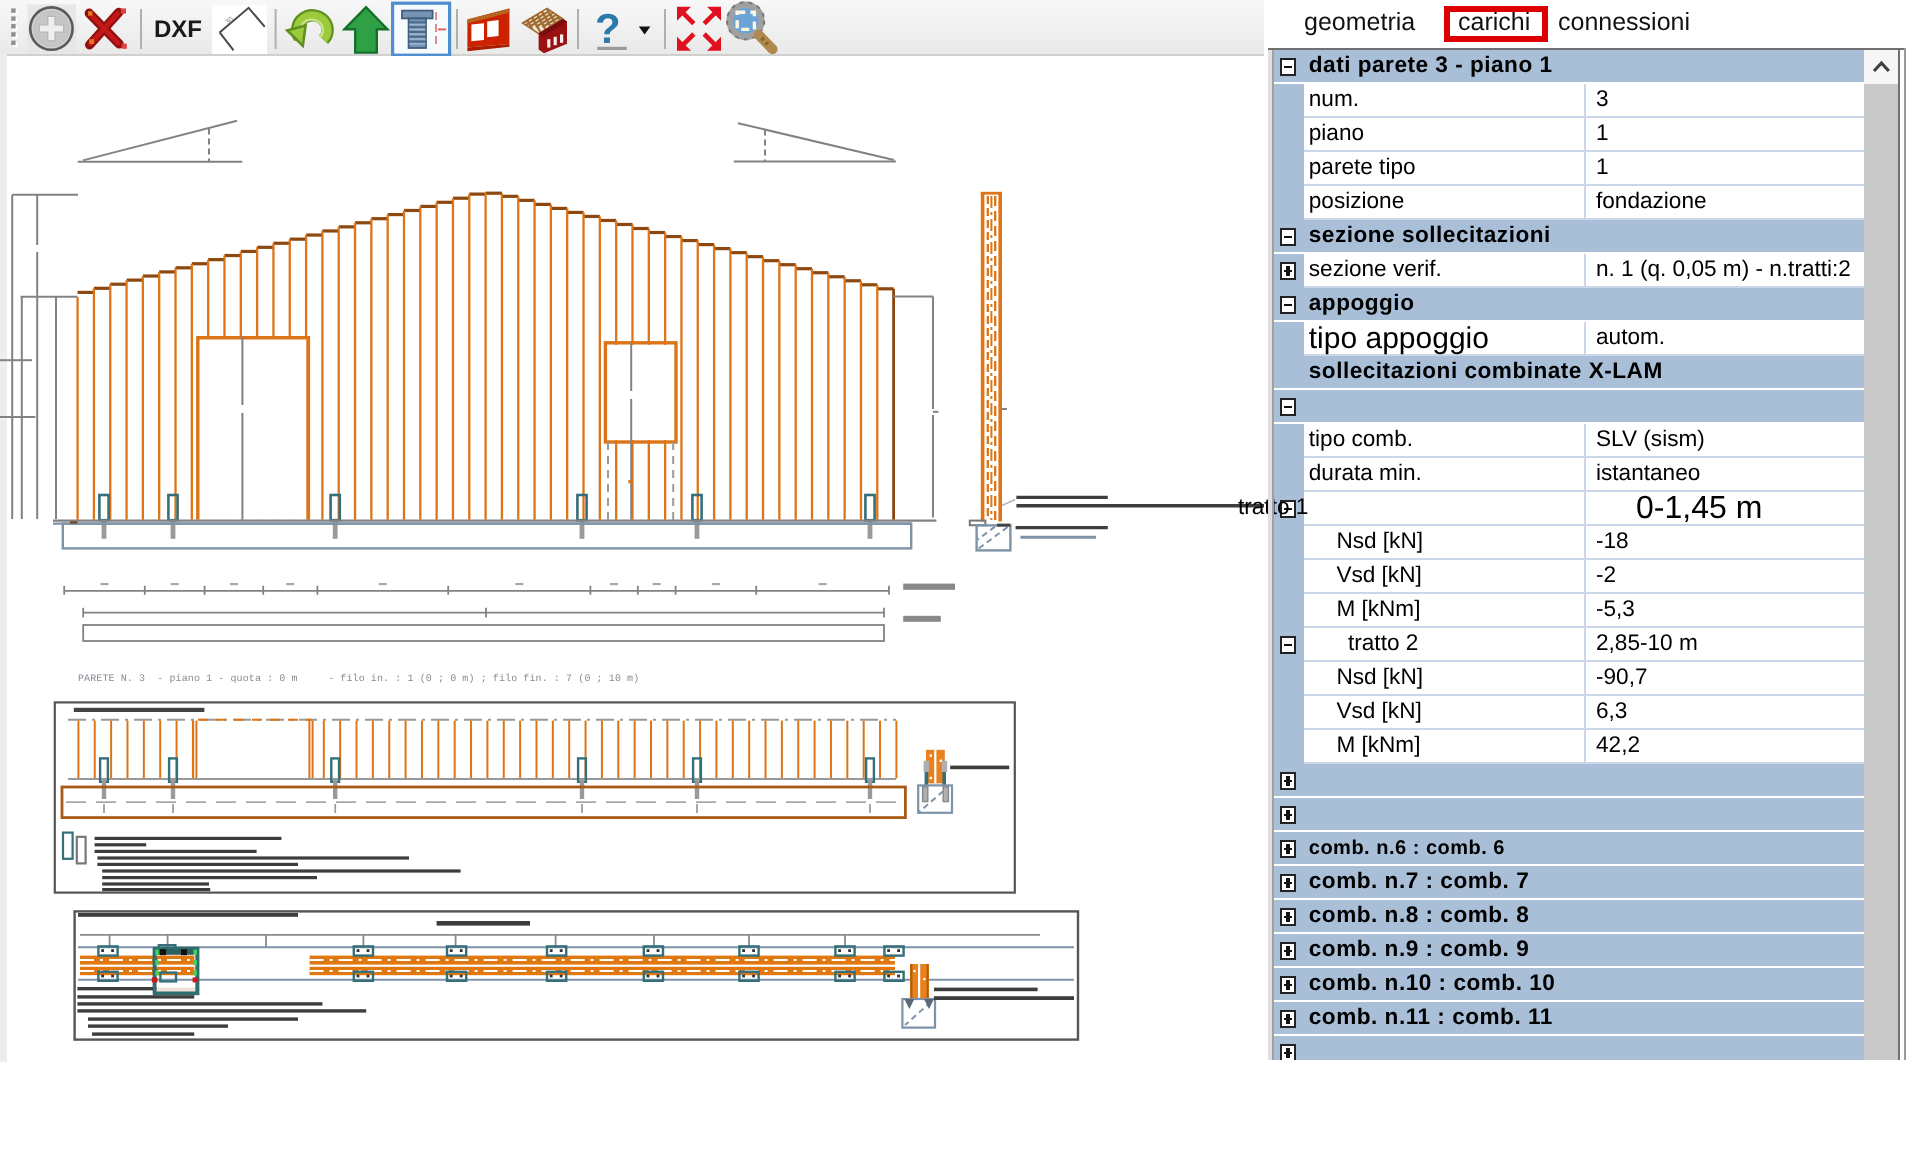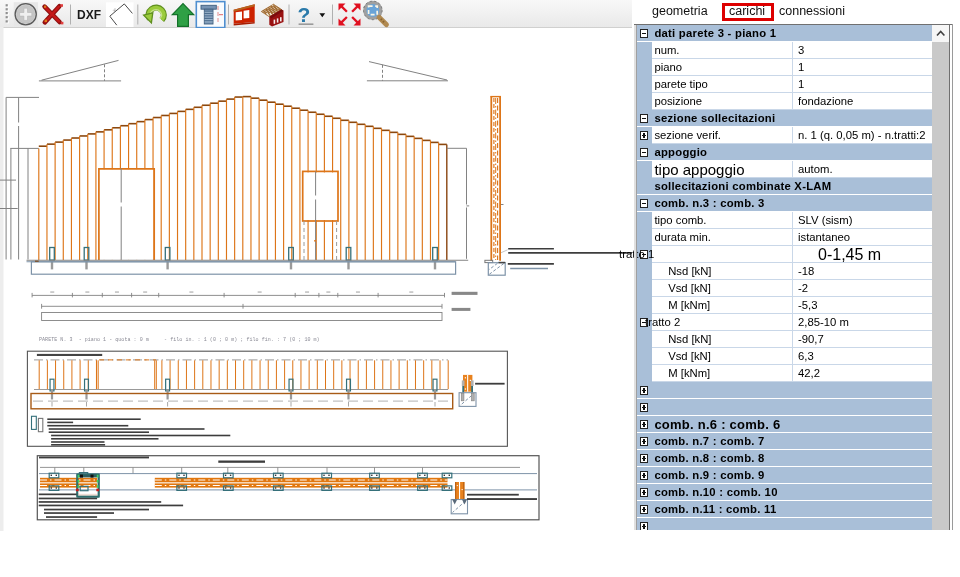--- a/index.html
+++ b/index.html
@@ -558,21 +558,20 @@
     <div style="position:absolute;left:637px;top:161px;width:15px;height:17px;background:#a9bfd8"></div>
     <div style="position:absolute;left:652px;top:161px;width:141px;height:17px;background:#fff;border-bottom:1px solid #c9d7e8;border-right:1px solid #c9d7e8;box-sizing:border-box"></div>
     <div style="position:absolute;left:793px;top:161px;width:138.5px;height:17px;background:#fff;border-bottom:1px solid #c9d7e8;box-sizing:border-box"></div>
     <div style="position:absolute;left:654.4px;top:161px;font-size:15px;color:#000;line-height:17px;white-space:nowrap">tipo appoggio</div>
     <div style="position:absolute;left:798px;top:161px;font-size:11.3px;color:#000;line-height:17px;white-space:nowrap">autom.</div>
     <div style="position:absolute;left:637px;top:178px;width:294.5px;height:17px;background:#a9bfd8;border-bottom:1px solid #ffffff;box-sizing:border-box"></div>
     <div style="position:absolute;left:654.4px;top:178px;width:270px;height:17px;font-size:11.3px;font-weight:bold;color:#000;letter-spacing:0.25px;line-height:17px;white-space:nowrap">sollecitazioni combinate X-LAM</div>
     <div style="position:absolute;left:637px;top:195px;width:294.5px;height:17px;background:#a9bfd8;border-bottom:1px solid #ffffff;box-sizing:border-box"></div>
     <div style="position:absolute;left:639.6px;top:199px;width:8.8px;height:8.8px;background:#fff;border:1.3px solid #222;box-sizing:border-box"></div>
     <div style="position:absolute;left:641.9px;top:202.7px;width:4.4px;height:1.4px;background:#111"></div>
-    <div style="position:absolute;left:654.4px;top:195px;width:270px;height:17px;font-size:11.3px;font-weight:bold;color:#000;letter-spacing:0.25px;line-height:17px;white-space:nowrap">comb. n.3 : comb. 3</div>
     <div style="position:absolute;left:637px;top:212px;width:15px;height:17px;background:#a9bfd8"></div>
     <div style="position:absolute;left:652px;top:212px;width:141px;height:17px;background:#fff;border-bottom:1px solid #c9d7e8;border-right:1px solid #c9d7e8;box-sizing:border-box"></div>
     <div style="position:absolute;left:793px;top:212px;width:138.5px;height:17px;background:#fff;border-bottom:1px solid #c9d7e8;box-sizing:border-box"></div>
     <div style="position:absolute;left:654.4px;top:212px;font-size:11.3px;color:#000;line-height:17px;white-space:nowrap">tipo comb.</div>
     <div style="position:absolute;left:798px;top:212px;font-size:11.3px;color:#000;line-height:17px;white-space:nowrap">SLV (sism)</div>
     <div style="position:absolute;left:637px;top:229px;width:15px;height:17px;background:#a9bfd8"></div>
     <div style="position:absolute;left:652px;top:229px;width:141px;height:17px;background:#fff;border-bottom:1px solid #c9d7e8;border-right:1px solid #c9d7e8;box-sizing:border-box"></div>
     <div style="position:absolute;left:793px;top:229px;width:138.5px;height:17px;background:#fff;border-bottom:1px solid #c9d7e8;box-sizing:border-box"></div>
     <div style="position:absolute;left:654.4px;top:229px;font-size:11.3px;color:#000;line-height:17px;white-space:nowrap">durata min.</div>
     <div style="position:absolute;left:798px;top:229px;font-size:11.3px;color:#000;line-height:17px;white-space:nowrap">istantaneo</div>
@@ -596,21 +595,21 @@
     <div style="position:absolute;left:637px;top:297px;width:15px;height:17px;background:#a9bfd8"></div>
     <div style="position:absolute;left:652px;top:297px;width:141px;height:17px;background:#fff;border-bottom:1px solid #c9d7e8;border-right:1px solid #c9d7e8;box-sizing:border-box"></div>
     <div style="position:absolute;left:793px;top:297px;width:138.5px;height:17px;background:#fff;border-bottom:1px solid #c9d7e8;box-sizing:border-box"></div>
     <div style="position:absolute;left:668.2px;top:297px;font-size:11.3px;color:#000;line-height:17px;white-space:nowrap">M [kNm]</div>
     <div style="position:absolute;left:798px;top:297px;font-size:11.3px;color:#000;line-height:17px;white-space:nowrap">-5,3</div>
     <div style="position:absolute;left:637px;top:314px;width:15px;height:17px;background:#a9bfd8"></div>
     <div style="position:absolute;left:652px;top:314px;width:141px;height:17px;background:#fff;border-bottom:1px solid #c9d7e8;border-right:1px solid #c9d7e8;box-sizing:border-box"></div>
     <div style="position:absolute;left:793px;top:314px;width:138.5px;height:17px;background:#fff;border-bottom:1px solid #c9d7e8;box-sizing:border-box"></div>
     <div style="position:absolute;left:639.6px;top:318px;width:8.8px;height:8.8px;background:#fff;border:1.3px solid #222;box-sizing:border-box"></div>
     <div style="position:absolute;left:641.9px;top:321.7px;width:4.4px;height:1.4px;background:#111"></div>
-    <div style="position:absolute;left:645px;top:314px;font-size:11.3px;color:#000;line-height:17px;white-space:nowrap">tratto 2</div>
+    <div style="position:absolute;left:674px;top:314px;font-size:11.3px;color:#000;line-height:17px;white-space:nowrap">tratto 2</div>
     <div style="position:absolute;left:798px;top:314px;font-size:11.3px;color:#000;line-height:17px;white-space:nowrap">2,85-10 m</div>
     <div style="position:absolute;left:637px;top:331px;width:15px;height:17px;background:#a9bfd8"></div>
     <div style="position:absolute;left:652px;top:331px;width:141px;height:17px;background:#fff;border-bottom:1px solid #c9d7e8;border-right:1px solid #c9d7e8;box-sizing:border-box"></div>
     <div style="position:absolute;left:793px;top:331px;width:138.5px;height:17px;background:#fff;border-bottom:1px solid #c9d7e8;box-sizing:border-box"></div>
     <div style="position:absolute;left:668.2px;top:331px;font-size:11.3px;color:#000;line-height:17px;white-space:nowrap">Nsd [kN]</div>
     <div style="position:absolute;left:798px;top:331px;font-size:11.3px;color:#000;line-height:17px;white-space:nowrap">-90,7</div>
     <div style="position:absolute;left:637px;top:348px;width:15px;height:17px;background:#a9bfd8"></div>
     <div style="position:absolute;left:652px;top:348px;width:141px;height:17px;background:#fff;border-bottom:1px solid #c9d7e8;border-right:1px solid #c9d7e8;box-sizing:border-box"></div>
     <div style="position:absolute;left:793px;top:348px;width:138.5px;height:17px;background:#fff;border-bottom:1px solid #c9d7e8;box-sizing:border-box"></div>
     <div style="position:absolute;left:668.2px;top:348px;font-size:11.3px;color:#000;line-height:17px;white-space:nowrap">Vsd [kN]</div>
@@ -625,21 +624,21 @@
     <div style="position:absolute;left:641.9px;top:389.7px;width:4.4px;height:1.4px;background:#111"></div>
     <div style="position:absolute;left:643.4px;top:388.2px;width:1.4px;height:4.4px;background:#111"></div>
     <div style="position:absolute;left:637px;top:399px;width:294.5px;height:17px;background:#a9bfd8;border-bottom:1px solid #ffffff;box-sizing:border-box"></div>
     <div style="position:absolute;left:639.6px;top:403px;width:8.8px;height:8.8px;background:#fff;border:1.3px solid #222;box-sizing:border-box"></div>
     <div style="position:absolute;left:641.9px;top:406.7px;width:4.4px;height:1.4px;background:#111"></div>
     <div style="position:absolute;left:643.4px;top:405.2px;width:1.4px;height:4.4px;background:#111"></div>
     <div style="position:absolute;left:637px;top:416px;width:294.5px;height:17px;background:#a9bfd8;border-bottom:1px solid #ffffff;box-sizing:border-box"></div>
     <div style="position:absolute;left:639.6px;top:420px;width:8.8px;height:8.8px;background:#fff;border:1.3px solid #222;box-sizing:border-box"></div>
     <div style="position:absolute;left:641.9px;top:423.7px;width:4.4px;height:1.4px;background:#111"></div>
     <div style="position:absolute;left:643.4px;top:422.2px;width:1.4px;height:4.4px;background:#111"></div>
-    <div style="position:absolute;left:654.4px;top:416px;width:270px;height:17px;font-size:13px;font-weight:bold;color:#000;letter-spacing:0.25px;line-height:17px;white-space:nowrap">comb. n.6 : comb. 6</div>
+    <div style="position:absolute;left:654.4px;top:416px;width:270px;height:17px;font-size:10px;font-weight:bold;color:#000;letter-spacing:0.25px;line-height:17px;white-space:nowrap">comb. n.6 : comb. 6</div>
     <div style="position:absolute;left:637px;top:433px;width:294.5px;height:17px;background:#a9bfd8;border-bottom:1px solid #ffffff;box-sizing:border-box"></div>
     <div style="position:absolute;left:639.6px;top:437px;width:8.8px;height:8.8px;background:#fff;border:1.3px solid #222;box-sizing:border-box"></div>
     <div style="position:absolute;left:641.9px;top:440.7px;width:4.4px;height:1.4px;background:#111"></div>
     <div style="position:absolute;left:643.4px;top:439.2px;width:1.4px;height:4.4px;background:#111"></div>
     <div style="position:absolute;left:654.4px;top:433px;width:270px;height:17px;font-size:11.3px;font-weight:bold;color:#000;letter-spacing:0.25px;line-height:17px;white-space:nowrap">comb. n.7 : comb. 7</div>
     <div style="position:absolute;left:637px;top:450px;width:294.5px;height:17px;background:#a9bfd8;border-bottom:1px solid #ffffff;box-sizing:border-box"></div>
     <div style="position:absolute;left:639.6px;top:454px;width:8.8px;height:8.8px;background:#fff;border:1.3px solid #222;box-sizing:border-box"></div>
     <div style="position:absolute;left:641.9px;top:457.7px;width:4.4px;height:1.4px;background:#111"></div>
     <div style="position:absolute;left:643.4px;top:456.2px;width:1.4px;height:4.4px;background:#111"></div>
     <div style="position:absolute;left:654.4px;top:450px;width:270px;height:17px;font-size:11.3px;font-weight:bold;color:#000;letter-spacing:0.25px;line-height:17px;white-space:nowrap">comb. n.8 : comb. 8</div>

